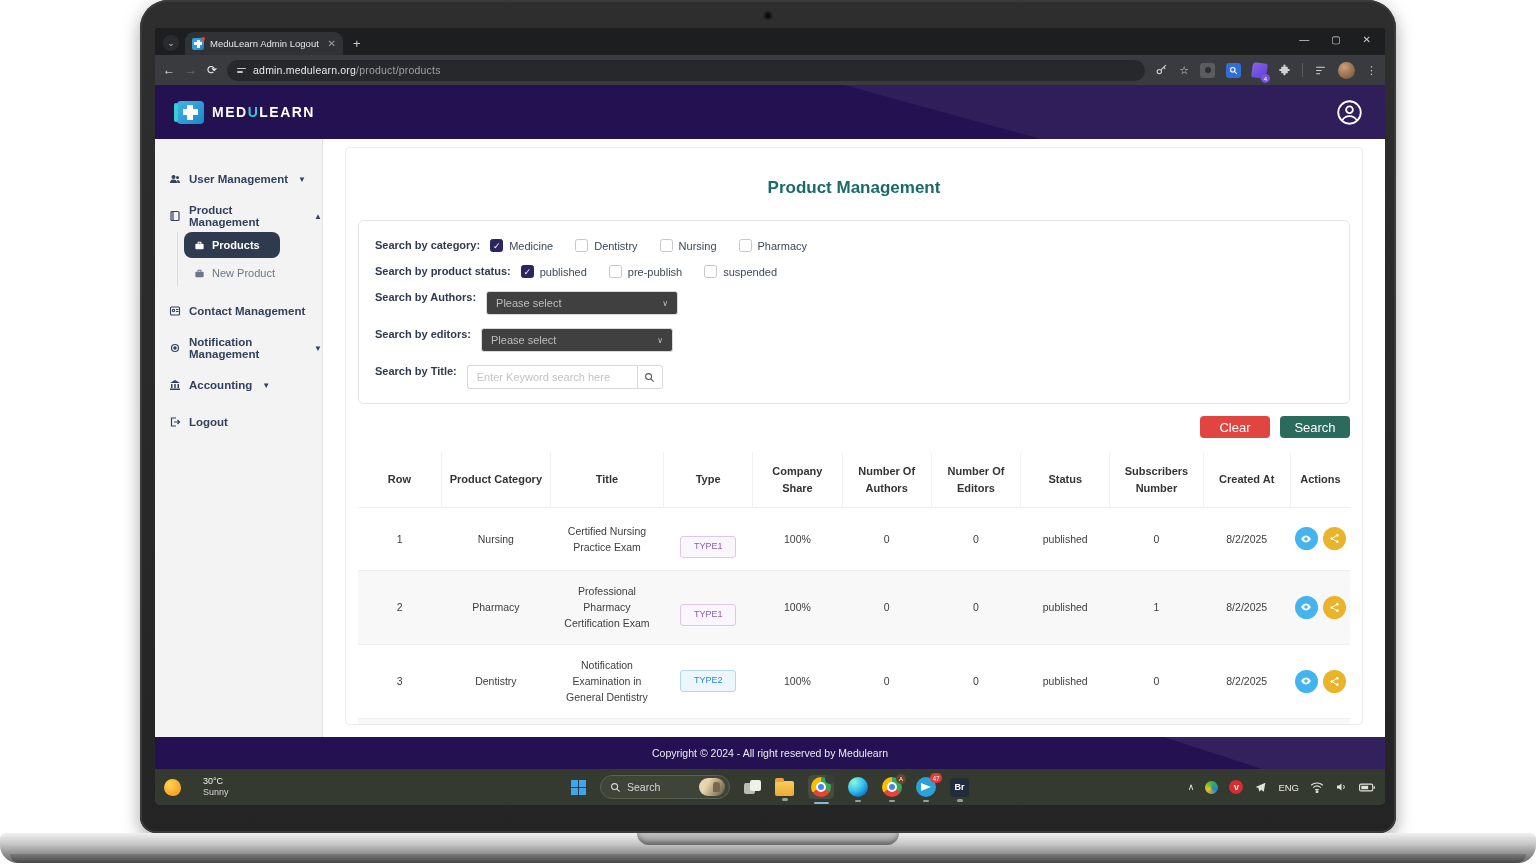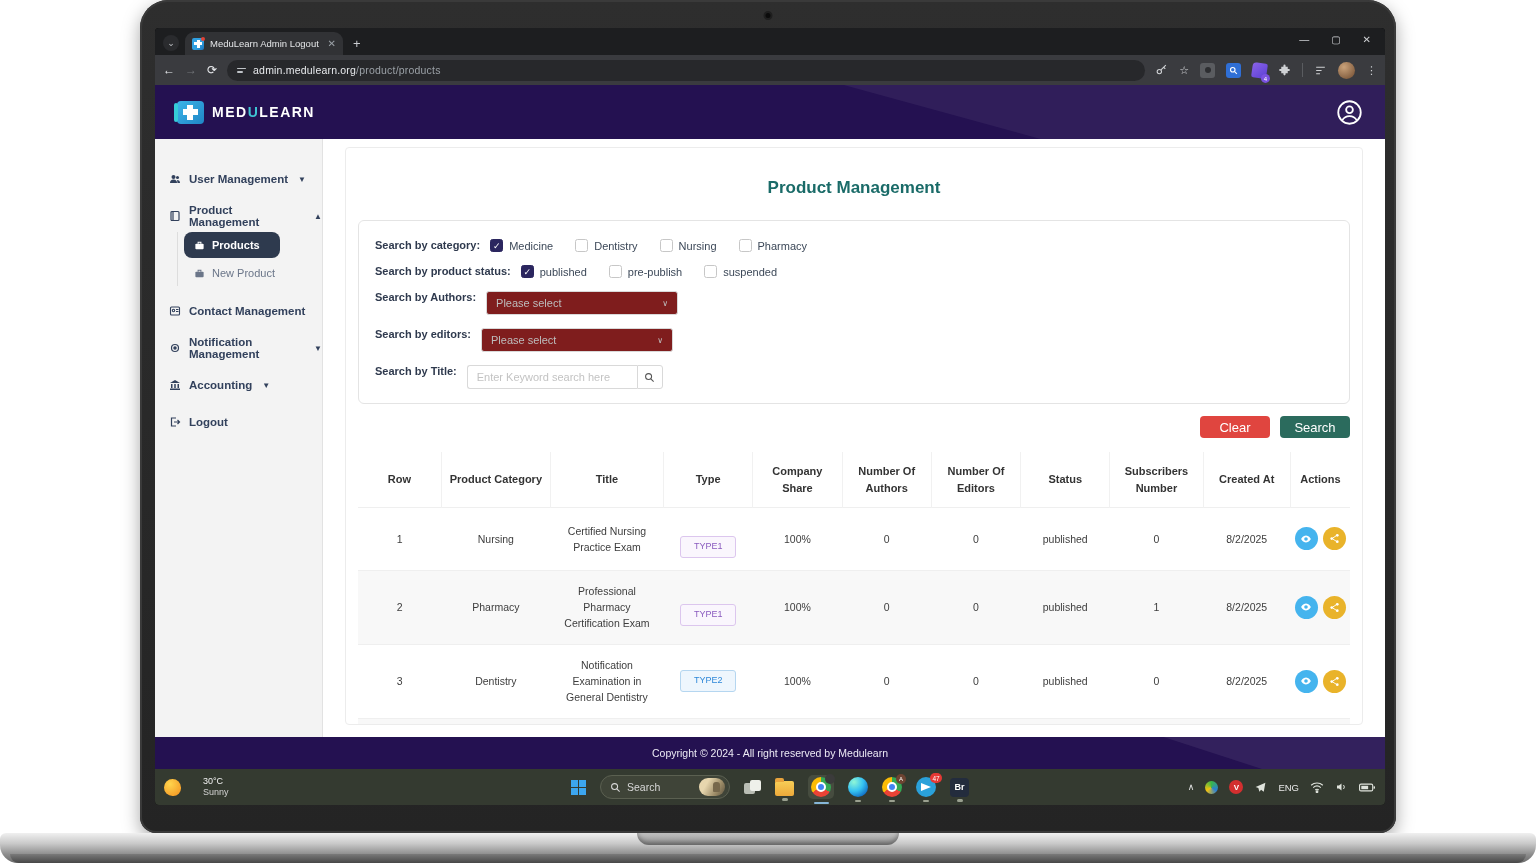--- a/index.html
+++ b/index.html
@@ -94,21 +94,21 @@
   .content-card { margin:8px 22px 0; border:1px solid #ececec; border-radius:4px; background:#fff; height:578px; overflow:hidden; }
   .page-title { text-align:center; color:#1a6b68; font-weight:bold; font-size:17px; margin:30px 0 22px; }
   .filter-box { margin:0 12px; border:1px solid #e4e4e4; border-radius:6px; padding:18px 16px 10px; }
   .f-row { display:flex; align-items:flex-start; margin-bottom:13px; }
   .f-label { font-size:11px; font-weight:bold; color:#2f3a4e; margin-right:10px; }
   .opt { display:flex; align-items:center; gap:6px; margin-right:22px; font-size:11px; color:#3c4858; }
   .cb { width:13px; height:13px; border:1px solid #c7c7c7; border-radius:2.5px; background:#fff; display:flex;
     align-items:center; justify-content:center; font-size:9px; color:#fff; }
   .cb.checked { background:#2b265f; border-color:#2b265f; }
   .select { width:192px; height:24px; border:1px solid #d9d9d9; border-radius:3px; display:flex; align-items:center;
-    padding:0 9px; font-size:11px; color:#bdbdbd; justify-content:space-between; background:#7f1d1d; }
+    padding:0 9px; font-size:11px; color:#bdbdbd; justify-content:space-between; background:#404040; }
   .select .chev { font-size:8px; color:#c0c0c0; }
   .ti-wrap { display:flex; }
   .text-input { width:170px; height:24px; border:1px solid #d9d9d9; border-right:none; border-radius:3px 0 0 3px;
     font-size:11px; color:#444; padding:0 9px; outline:none; font-family:"Liberation Sans",sans-serif; }
   .text-input::placeholder { color:#c3c3c3; }
   .search-ic-btn { width:26px; height:24px; border:1px solid #d9d9d9; border-radius:0 3px 3px 0; background:#fff;
     display:flex; align-items:center; justify-content:center; }
   .btn-row { display:flex; justify-content:flex-end; gap:10px; margin:12px 12px 0; }
   .btn { height:22px; width:70px; border:none; border-radius:4px; color:#fff; font-size:13px;
     font-family:"Liberation Sans",sans-serif; display:flex; align-items:center; justify-content:center; }

